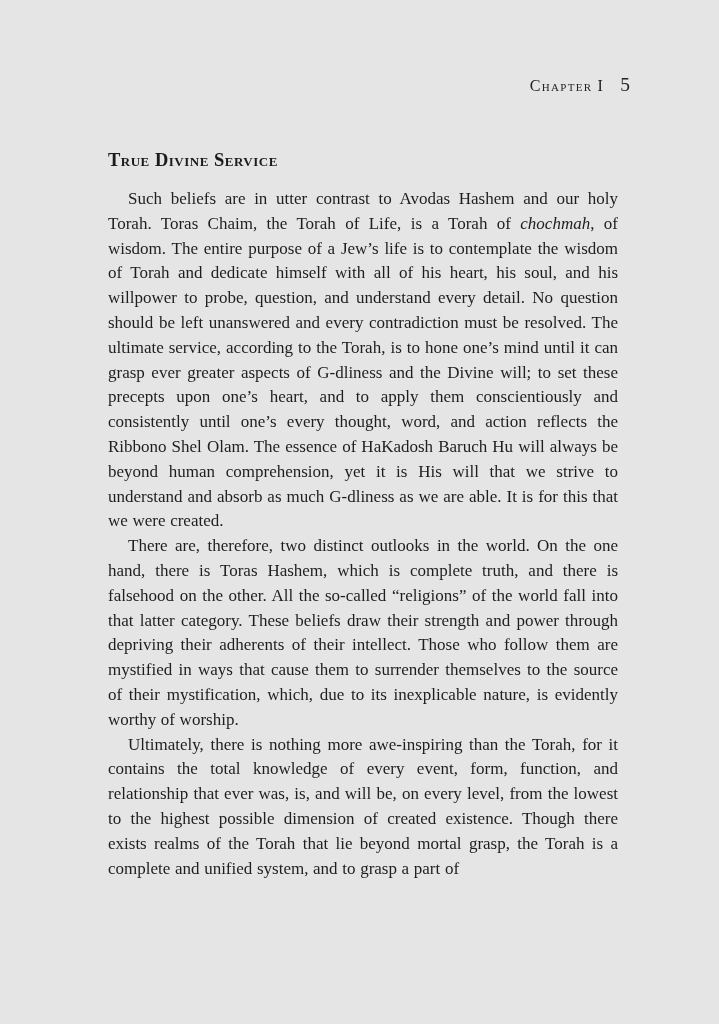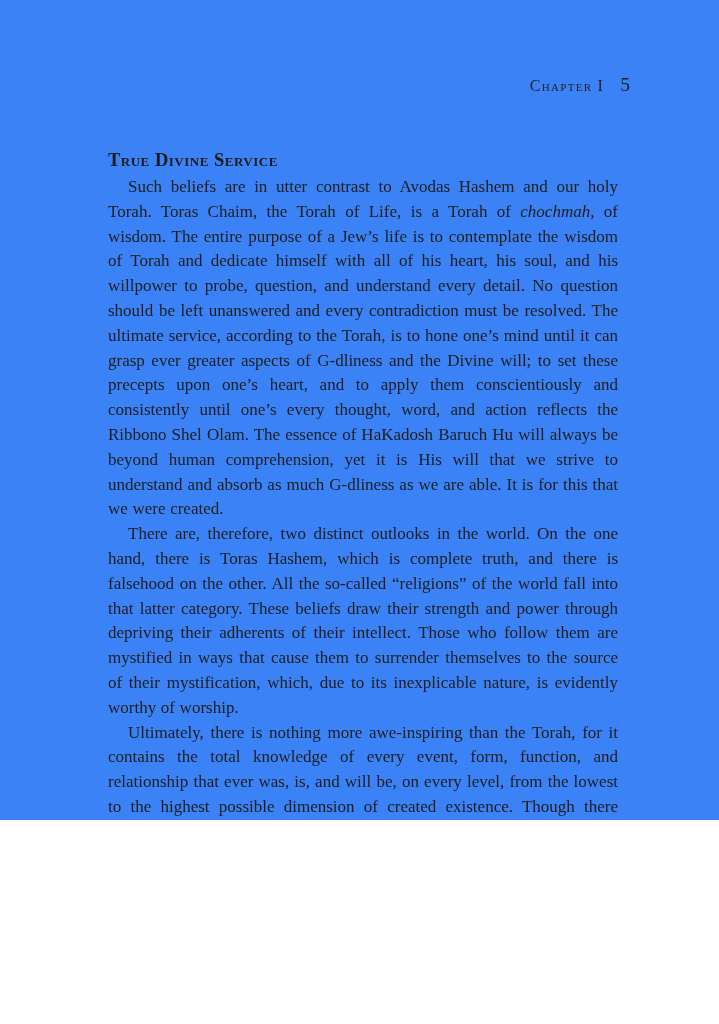--- a/index.html
+++ b/index.html
@@ -3,22 +3,22 @@
 <meta charset="utf-8">
 <style>
   html, body {
     margin: 0;
     padding: 0;
     background: #ffffff;
   }
   .page {
     position: relative;
     width: 719px;
-    height: 820px;
-    background: #3b82f6;
+    height: 1024px;
+    background: #e5e5e5;
     font-family: "Liberation Serif", serif;
     color: #1e1e1e;
     overflow: hidden;
   }
   .running-head {
     position: absolute;
     top: 74px;
     left: 108px;
     width: 522px;
     text-align: right;
@@ -46,21 +46,21 @@
     font-size: 17px;
     line-height: 24.8px;
     text-align: justify;
     word-spacing: 0.4px;
     hyphens: none;
   }
   .para.indented {
     text-indent: 20px;
   }
   .section-heading {
-    margin: 19px 0 2px 0;
+    margin: 19px 0 14px 0;
     font-size: 18.5px;
     line-height: 25px;
     font-weight: bold;
     font-variant: small-caps;
     letter-spacing: 0.5px;
     color: #1b1b1b;
   }
   em.term {
   }
 </style>

